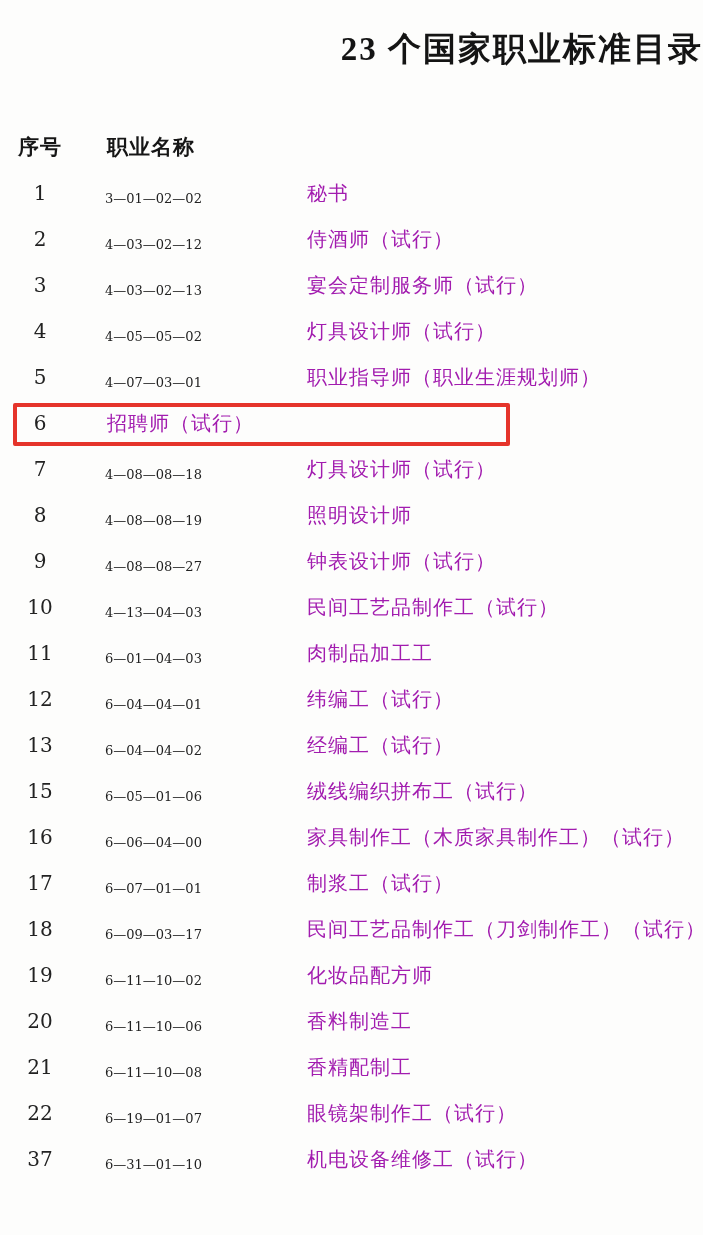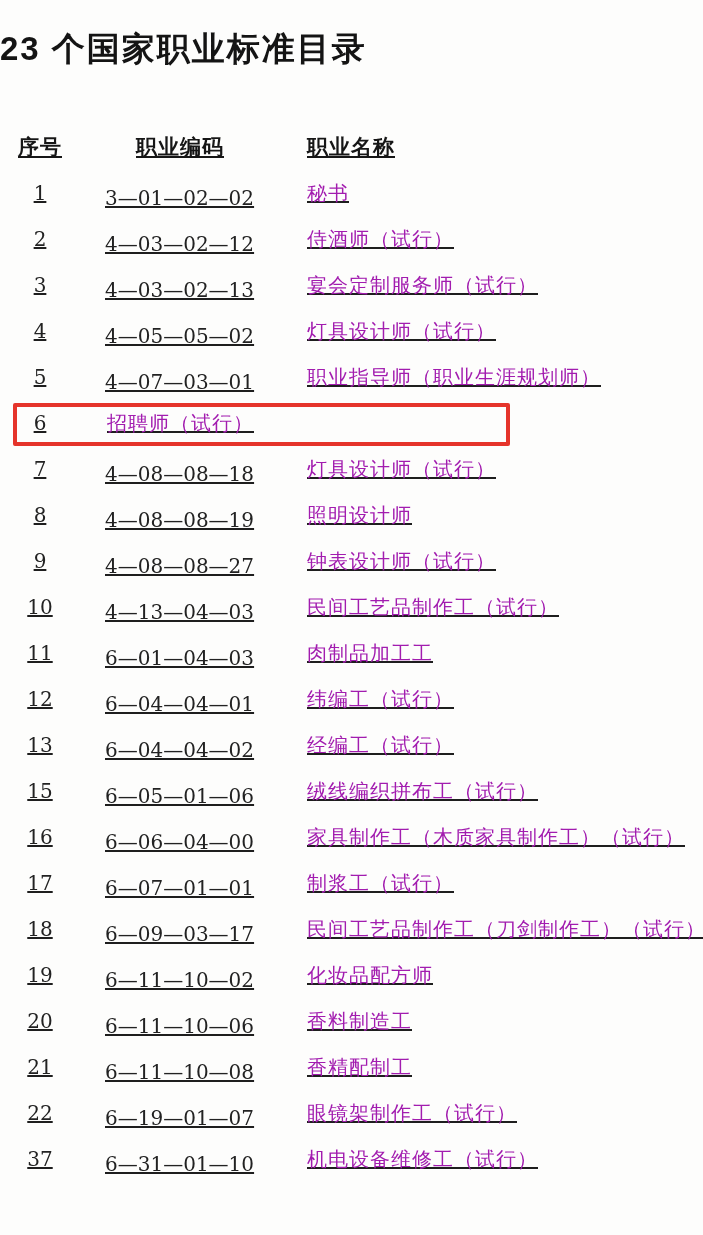--- a/index.html
+++ b/index.html
@@ -15,32 +15,31 @@
     background: #fdfdfc;
     overflow: hidden;
     font-family: "DejaVu Serif", "Liberation Serif", serif;
     color: #1e1e1e;
   }
   .doc-title {
     position: absolute;
     top: 27px;
     left: 0;
     width: 100%;
-    text-align: left;
+    text-align: right;
     font-size: 33px;
     font-weight: 700;
     letter-spacing: 2px;
-    font-family: Liberation Sans, sans-serif;
+    font-family: Liberation Serif, serif;
     color: #141414;
   }
   .grid-row {
     display: grid;
     grid-template-columns: 80px 200px 1fr;
     align-items: center;
-    text-decoration: underline;
   }
   .table-header {
     position: absolute;
     top: 131px;
     left: 0;
     width: 100%;
     height: 32px;
     font-family: "DejaVu Sans", "Liberation Sans", sans-serif;
     font-weight: 700;
     font-size: 21px;
@@ -63,21 +62,21 @@
     white-space: nowrap;
     overflow: visible;
   }
   .c-num {
     text-align: center;
     font-size: 20px;
     color: #222222;
   }
   .c-code {
     padding-left: 25px;
-    font-size: 20px;
+    font-size: 13px;
     letter-spacing: 0px;
     color: #222222;
     margin-top: 10px;
   }
   .c-name {
     padding-left: 27px;
     font-size: 20px;
     letter-spacing: 1px;
     color: #a21caf;
   }
@@ -96,21 +95,20 @@
 </style>
 </head>
 <body>
 
 <div class="page">
 
   <div class="doc-title">23 个国家职业标准目录</div>
 
   <div class="table-header grid-row">
     <div class="h-num">序号</div>
-    <div class="h-code">职业编码</div>
     <div class="h-name">职业名称</div>
   </div>
 
   <div class="table-body">
     <div class="row grid-row">
       <div class="cell c-num">1</div>
       <div class="cell c-code">3—01—02—02</div>
       <div class="cell c-name">秘书</div>
     </div>
     <div class="row grid-row">

